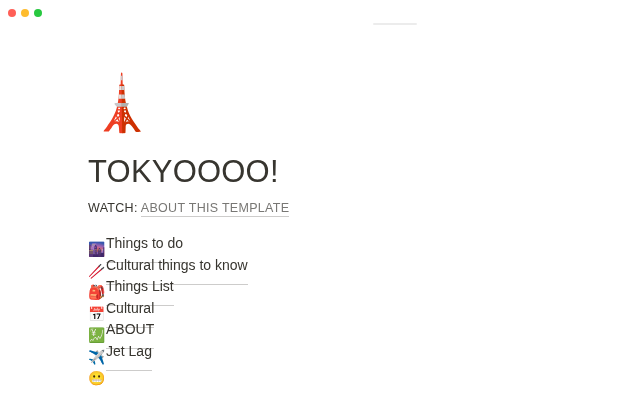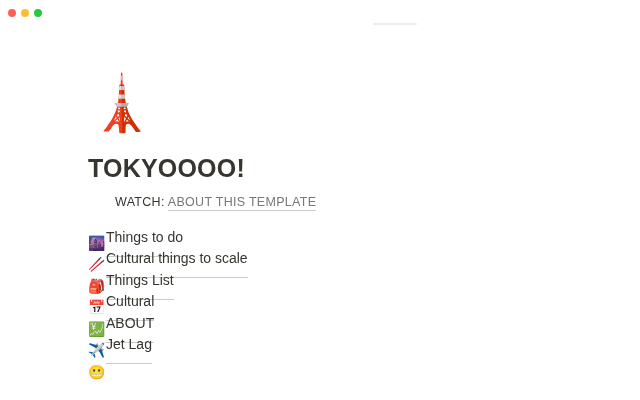--- a/index.html
+++ b/index.html
@@ -54,32 +54,31 @@
     width: 460px;
   }
   .page-icon {
     font-size: 54px;
     line-height: 62px;
     display: inline-block;
     cursor: pointer;
   }
   .page-title {
     margin-top: 21px;
-    font-size: 25px;
-    font-weight: 700;
+    font-size: 31px;
+    font-weight: 400;
     letter-spacing: 0.2px;
     color: #37352f;
     line-height: 1.1;
   }
   .watch-line {
     margin-top: 12px;
     font-size: 12.5px;
     letter-spacing: 0.3px;
     color: #37352f;
-    margin-left: 27px;
   }
   .watch-link {
     color: #787774;
     border-bottom: 1px solid rgba(55,53,47,0.25);
     padding-bottom: 1px;
     cursor: pointer;
   }
   .link-list {
     margin-top: 26px;
   }
@@ -132,21 +131,21 @@
 
     <div class="link-list">
 
       <div class="link-row">
         <span class="link-emoji">🌆</span>
         <span class="link-label">Things to do</span>
       </div>
 
       <div class="link-row">
         <span class="link-emoji">🥢</span>
-        <span class="link-label">Cultural things to scale</span>
+        <span class="link-label">Cultural things to know</span>
       </div>
 
       <div class="link-row">
         <span class="link-emoji">🎒</span>
         <span class="link-label">Things List</span>
       </div>
 
       <div class="link-row">
         <span class="link-emoji">📅</span>
         <span class="link-label">Cultural</span>

